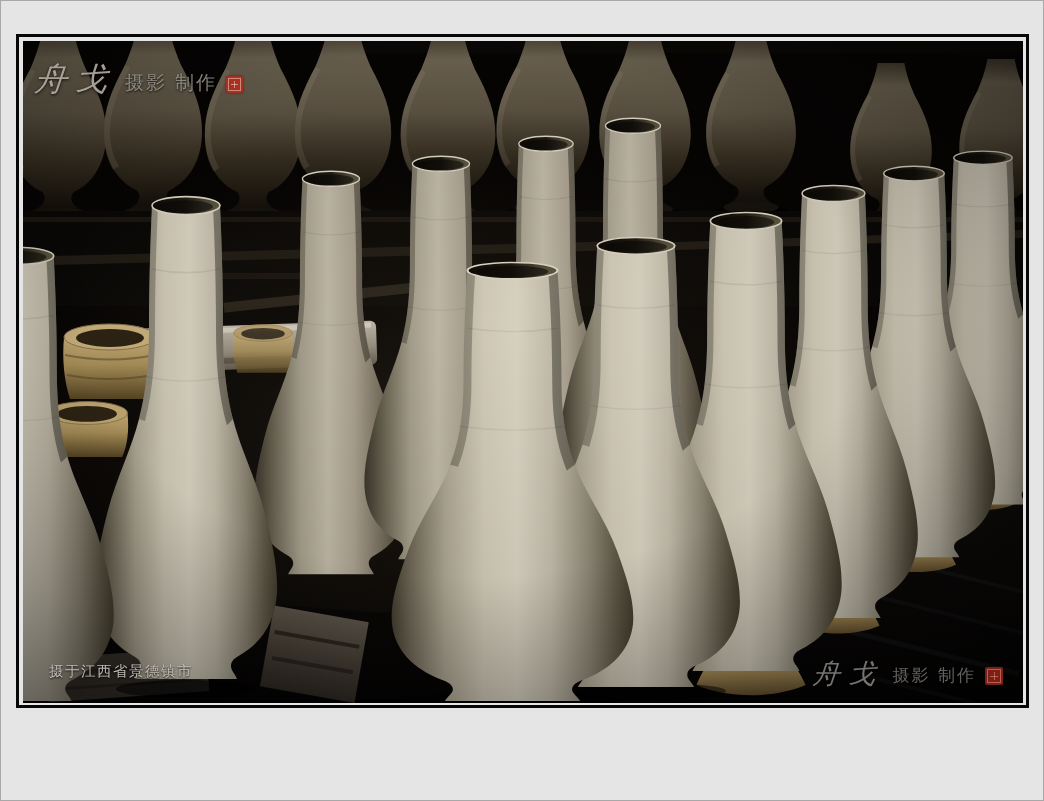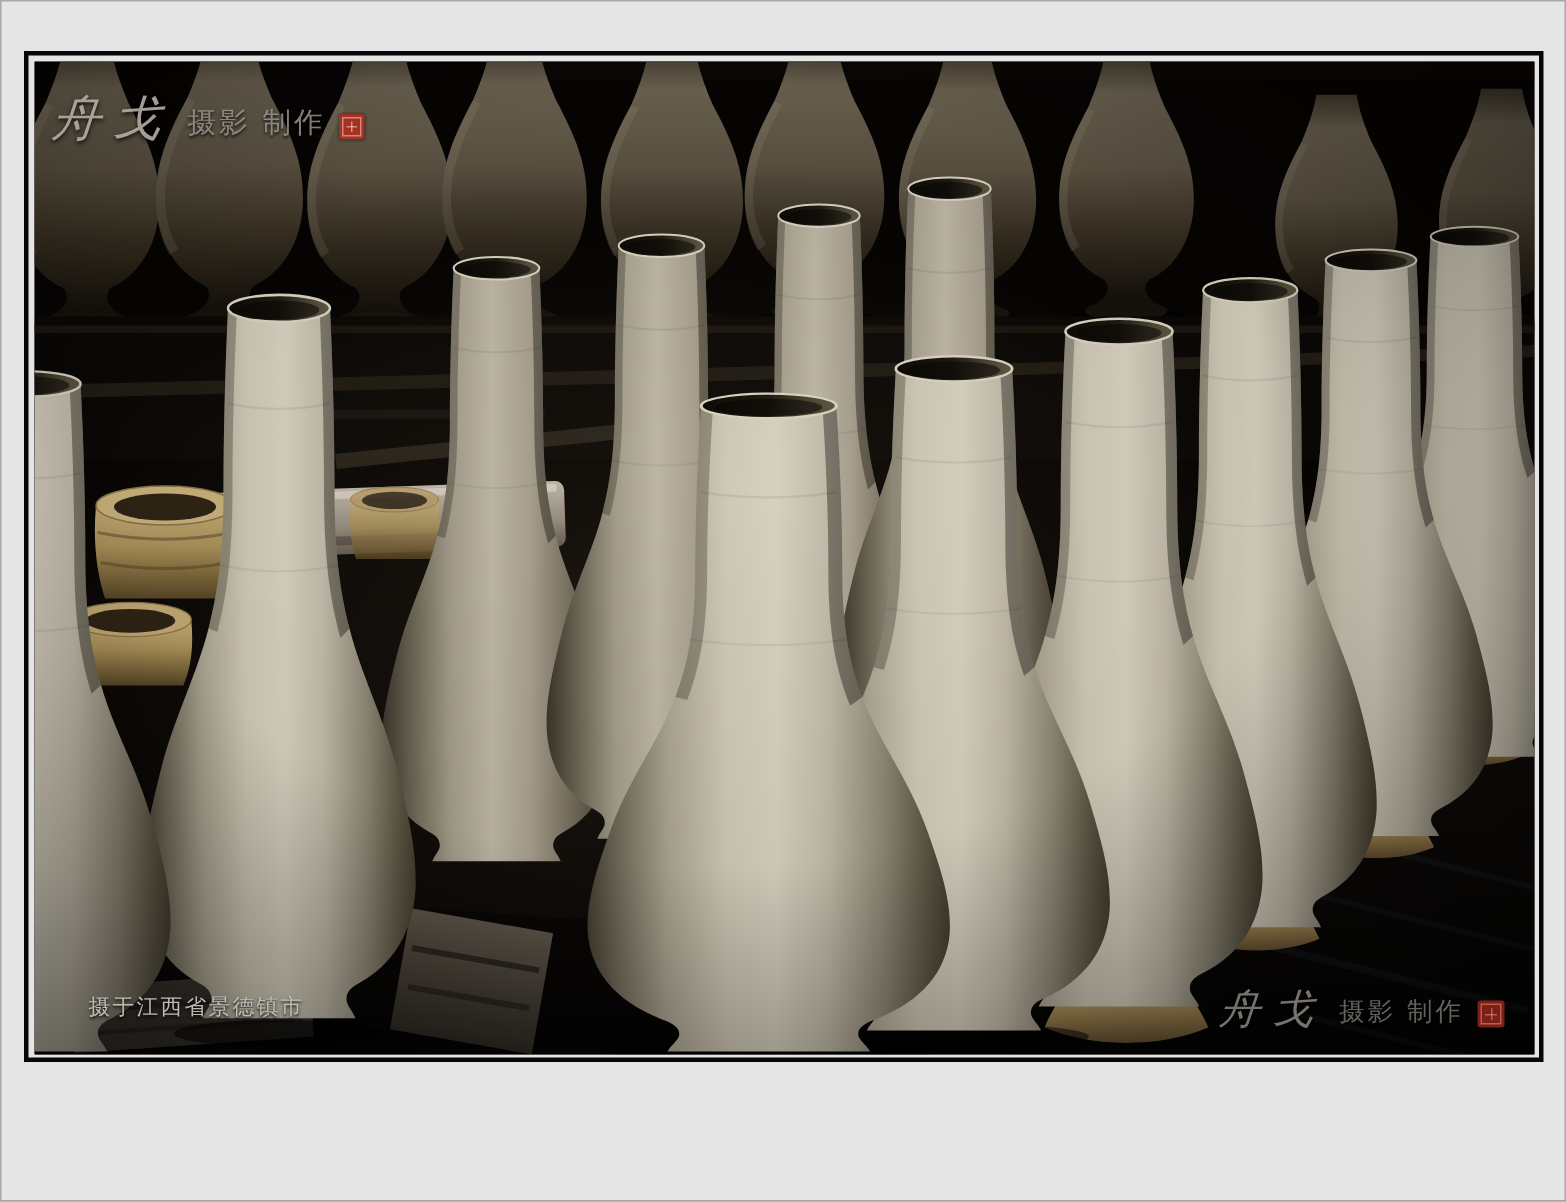--- a/index.html
+++ b/index.html
@@ -44,21 +44,21 @@
   }
   .seal-bright{width:17px;height:17px;background:#a33126;box-shadow:0 0 2px rgba(0,0,0,.6);}
   .seal-bright i{background:
       linear-gradient(rgba(255,220,195,.55),rgba(255,220,195,.55)) center/1px 68% no-repeat,
       linear-gradient(rgba(255,220,195,.55),rgba(255,220,195,.55)) center/68% 1px no-repeat;}
   .seal-dark{width:18px;height:18px;background:#7c2017;}
   .seal-dark i{border-color:rgba(255,170,148,.45);background:
       linear-gradient(rgba(255,170,148,.45),rgba(255,170,148,.45)) center/1px 68% no-repeat,
       linear-gradient(rgba(255,170,148,.45),rgba(255,170,148,.45)) center/68% 1px no-repeat;}
   .caption{
-    position:absolute;left:36px;bottom:22px;
+    position:absolute;left:26px;bottom:22px;
     font-family:"DejaVu Serif","Liberation Serif",serif;
     font-size:14.5px;letter-spacing:1.5px;color:rgba(198,194,188,.95);
     text-shadow:0 1px 2px rgba(0,0,0,.9);
   }
 </style>
 </head>
 <body>
 
 <div class="stage">
   <div class="inner-frame"></div>

